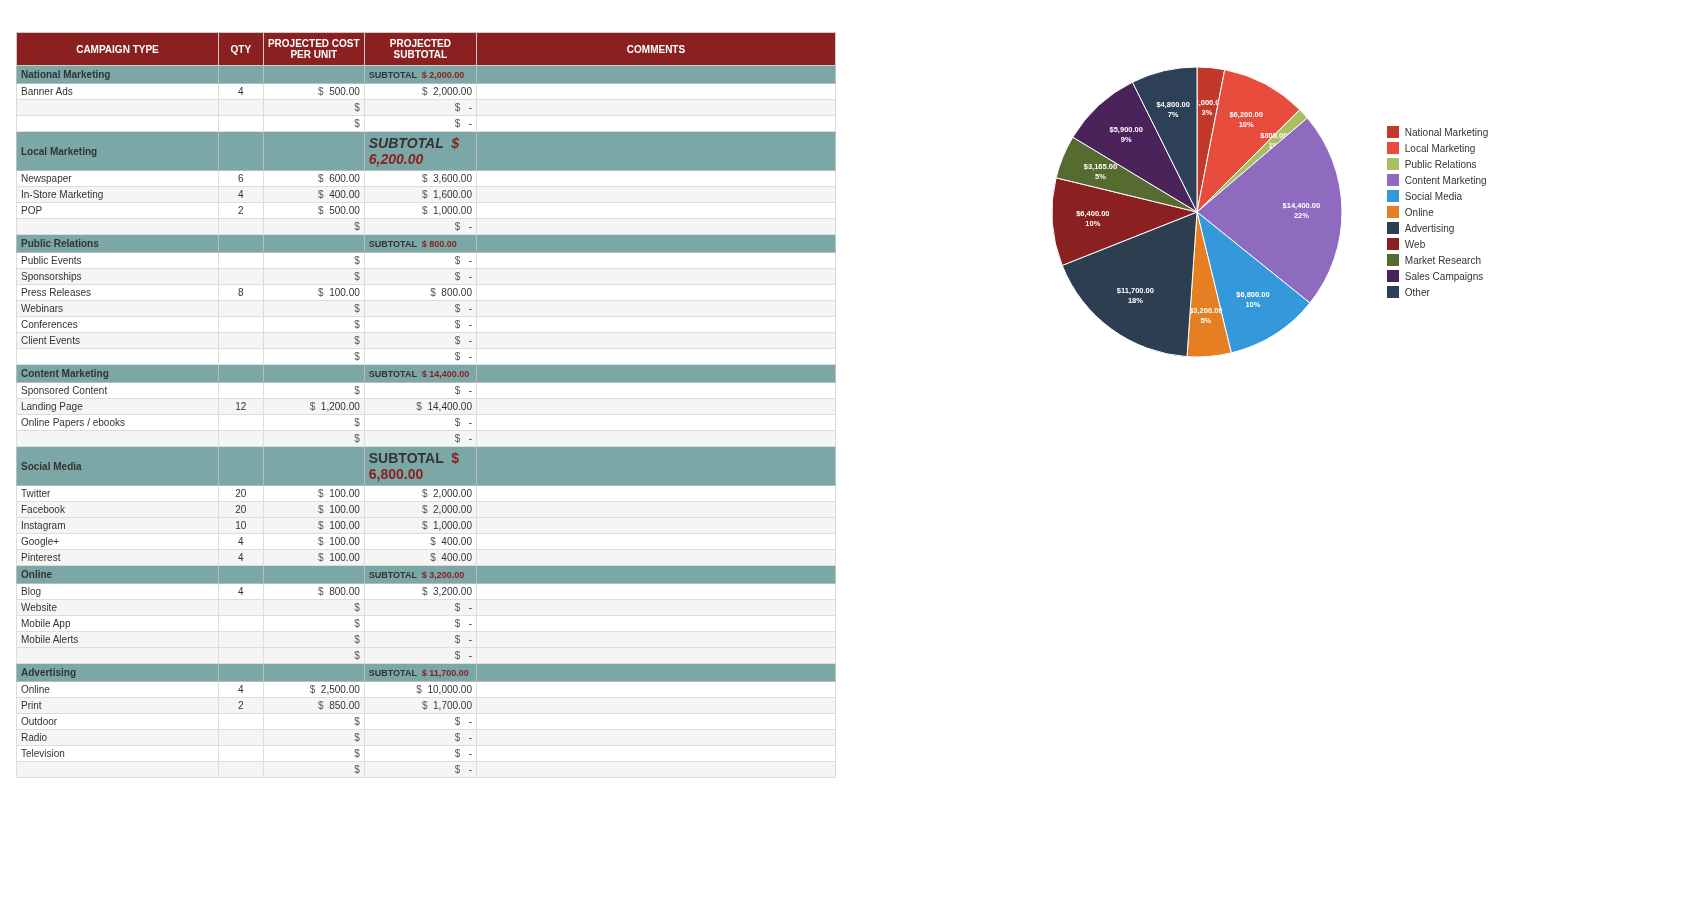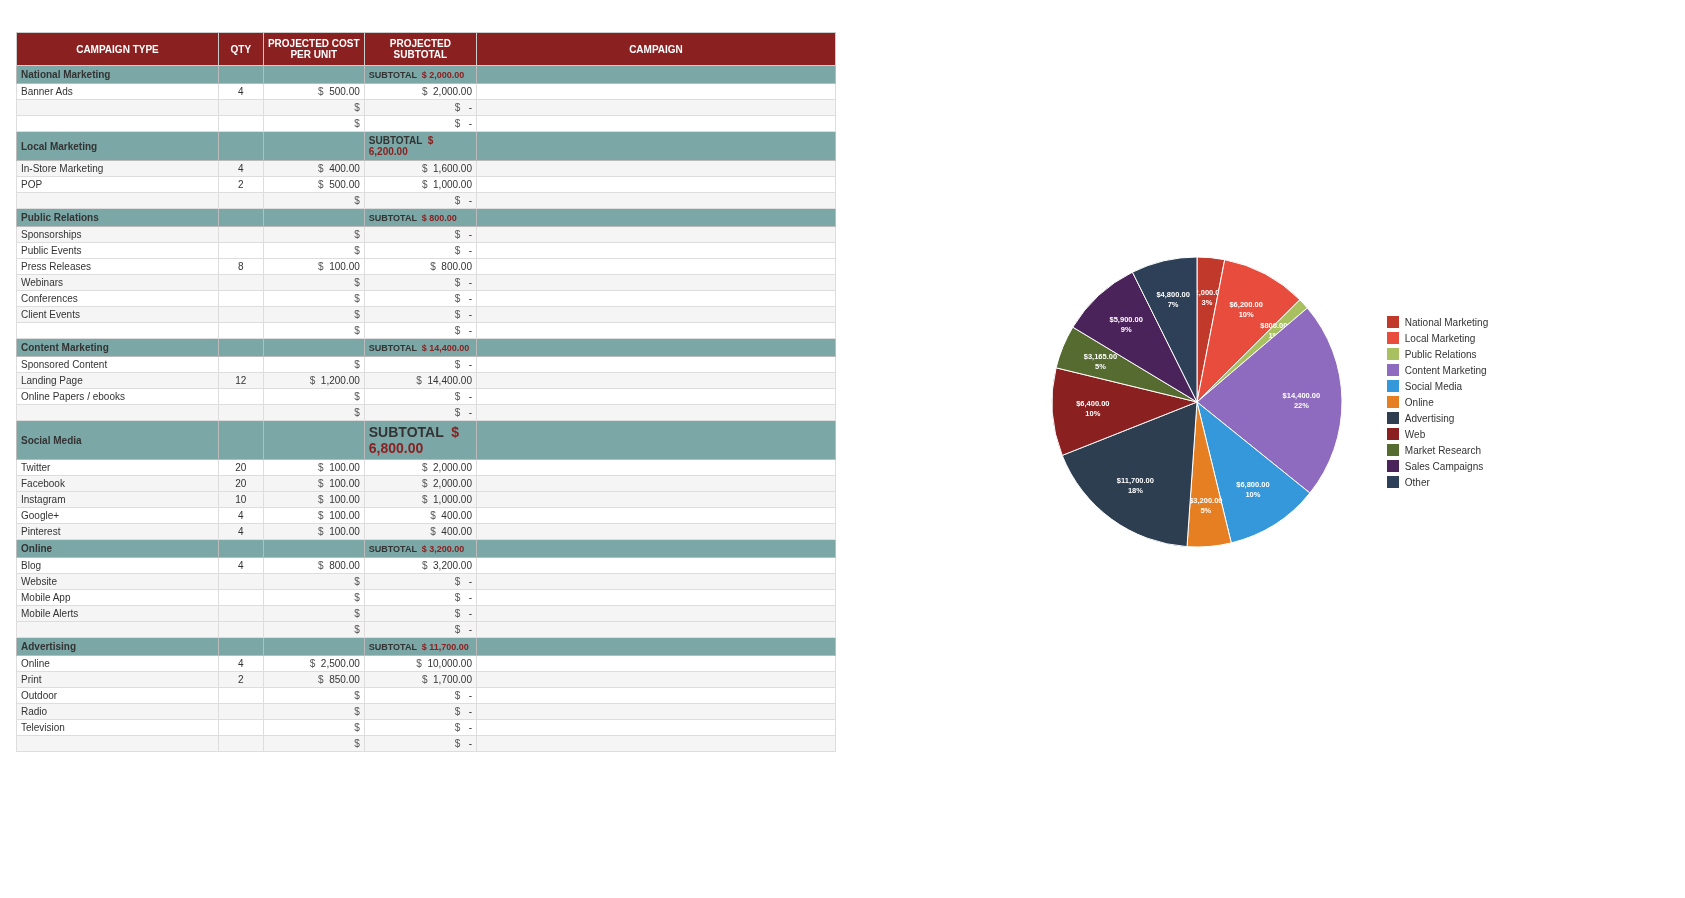--- a/index.html
+++ b/index.html
@@ -23,21 +23,21 @@
       margin-bottom: 12px;
       font-size: 11px;
       color: #333;
     }
     .subtitle-label { font-size: 10px; }
     .subtitle-value { font-weight: bold; font-size: 12px; }
 
     .main-layout {
       display: flex;
       gap: 20px;
-      align-items: center;
+      align-items: flex-start;
     }
 
     
     .table-container {
       flex: 0 0 auto;
       width: 820px;
     }
     table {
       width: 100%;
       border-collapse: collapse;
@@ -133,21 +133,21 @@
 <div class="main-layout">
 
   <div class="table-container">
     <table>
       <thead>
         <tr>
           <th class="campaign-type-header">CAMPAIGN TYPE</th>
           <th class="qty-header">QTY</th>
           <th class="projected-cost-header">PROJECTED COST PER UNIT</th>
           <th class="projected-subtotal-header">PROJECTED SUBTOTAL</th>
-          <th class="comments-header">CAMPAIGN</th>
+          <th class="comments-header">COMMENTS</th>
         </tr>
       </thead>
       <tbody id="table-body">
       <tr class="category-row">
     <td style="font-weight:bold;font-size:10px;">National Marketing</td>
     <td></td>
     <td></td>
     <td style="font-size:9px;color:#333;">SUBTOTAL &nbsp;<span style="color:#8b2020;font-weight:bold;">$ 2,000.00</span></td>
     <td></td>
   </tr>
@@ -169,23 +169,30 @@
       <td></td>
       <td class="center"></td>
       <td class="right"><span class="dollar-sign">$</span></td>
       <td class="right"><span class="dollar-sign">$</span>&nbsp;&nbsp;&nbsp;-</td>
       <td></td>
     </tr>
           <tr class="category-row">
     <td style="font-weight:bold;font-size:10px;">Local Marketing</td>
     <td></td>
     <td></td>
-    <td style="font-size:10px;color:#333;">SUBTOTAL &nbsp;<span style="color:#8b2020;font-weight:bold;">$ 6,200.00</span></td>
-    <td></td>
-  </tr>
+    <td style="font-size:14px;color:#333;font-style:italic;">SUBTOTAL &nbsp;<span style="color:#8b2020;font-weight:bold;">$ 6,200.00</span></td>
+    <td></td>
+  </tr>
+          <tr class="data-row">
+      <td>Newspaper</td>
+      <td class="center">6</td>
+      <td class="right"><span class="dollar-sign">$</span> &nbsp;600.00</td>
+      <td class="right"><span class="dollar-sign">$</span>&nbsp;&nbsp;3,600.00</td>
+      <td></td>
+    </tr>
           <tr class="data-row alt">
       <td>In-Store Marketing</td>
       <td class="center">4</td>
       <td class="right"><span class="dollar-sign">$</span> &nbsp;400.00</td>
       <td class="right"><span class="dollar-sign">$</span>&nbsp;&nbsp;1,600.00</td>
       <td></td>
     </tr>
           <tr class="data-row">
       <td>POP</td>
       <td class="center">2</td>
@@ -200,29 +207,29 @@
       <td class="right"><span class="dollar-sign">$</span>&nbsp;&nbsp;&nbsp;-</td>
       <td></td>
     </tr>
           <tr class="category-row">
     <td style="font-weight:bold;font-size:10px;">Public Relations</td>
     <td></td>
     <td></td>
     <td style="font-size:9px;color:#333;">SUBTOTAL &nbsp;<span style="color:#8b2020;font-weight:bold;">$ 800.00</span></td>
     <td></td>
   </tr>
+          <tr class="data-row">
+      <td>Public Events</td>
+      <td class="center"></td>
+      <td class="right"><span class="dollar-sign">$</span></td>
+      <td class="right"><span class="dollar-sign">$</span>&nbsp;&nbsp;&nbsp;-</td>
+      <td></td>
+    </tr>
           <tr class="data-row alt">
       <td>Sponsorships</td>
-      <td class="center"></td>
-      <td class="right"><span class="dollar-sign">$</span></td>
-      <td class="right"><span class="dollar-sign">$</span>&nbsp;&nbsp;&nbsp;-</td>
-      <td></td>
-    </tr>
-          <tr class="data-row">
-      <td>Public Events</td>
       <td class="center"></td>
       <td class="right"><span class="dollar-sign">$</span></td>
       <td class="right"><span class="dollar-sign">$</span>&nbsp;&nbsp;&nbsp;-</td>
       <td></td>
     </tr>
           <tr class="data-row">
       <td>Press Releases</td>
       <td class="center">8</td>
       <td class="right"><span class="dollar-sign">$</span> &nbsp;100.00</td>
       <td class="right"><span class="dollar-sign">$</span>&nbsp;&nbsp;800.00</td>

